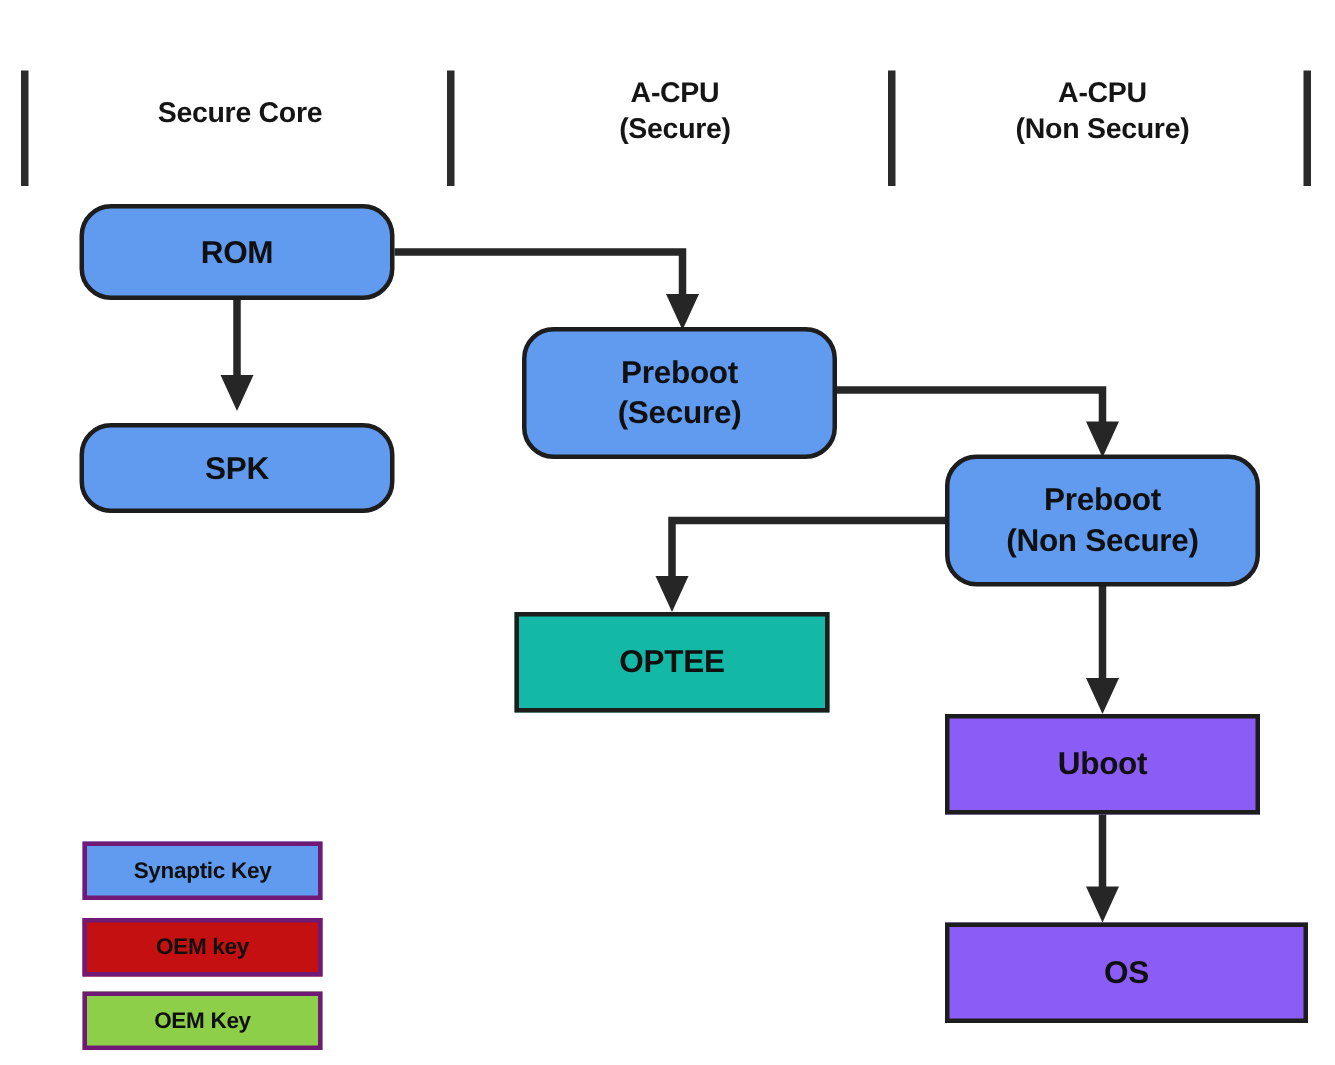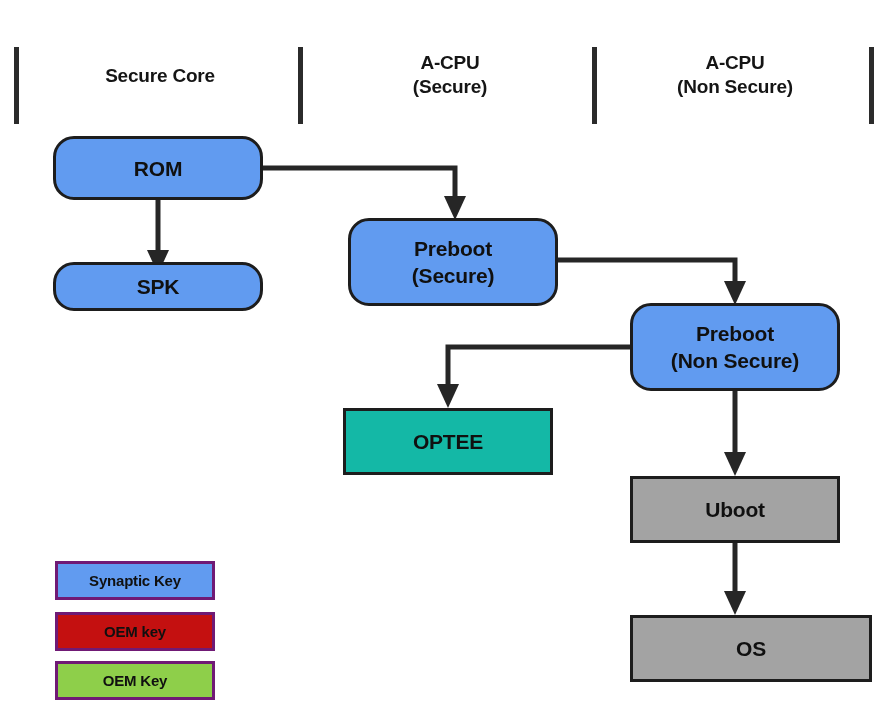--- a/index.html
+++ b/index.html
@@ -50,21 +50,21 @@
     justify-content: center;
     text-align: center;
     font-weight: bold;
     font-size: 21px;
     line-height: 27px;
     color: #101010;
     letter-spacing: -0.2px;
   }
   .node.blue  { background: #619BF0; border-radius: 21px; }
   .node.red   { background: #14b8a6; }
-  .node.green { background: #a3a3a3; }
+  .node.green { background: #8b5cf6; }
 
   
   .legend-item {
     position: absolute;
     box-sizing: border-box;
     border: 3px solid #701a75;
     display: flex;
     align-items: center;
     justify-content: center;
     text-align: center;
@@ -148,21 +148,21 @@
     <g>
       <path class="edge" d="M735,525 L735,583"></path>
       <polygon class="arrowhead" points="735,597 724,573 746,573"></polygon>
     </g>
   </svg>
 
   <div class="node blue" style="left:53px; top:118px; width:210px; height:64px;">
     <span>ROM</span>
   </div>
 
-  <div class="node blue" style="left:53px; top:244px; width:210px; height:49px;">
+  <div class="node blue" style="left:53px; top:264px; width:210px; height:60px;">
     <span>SPK</span>
   </div>
 
   <div class="node blue" style="left:348px; top:200px; width:210px; height:88px; flex-direction:column;">
     <span>Preboot</span>
     <span>(Secure)</span>
   </div>
 
   <div class="node blue" style="left:630px; top:285px; width:210px; height:88px; flex-direction:column;">
     <span>Preboot</span>

